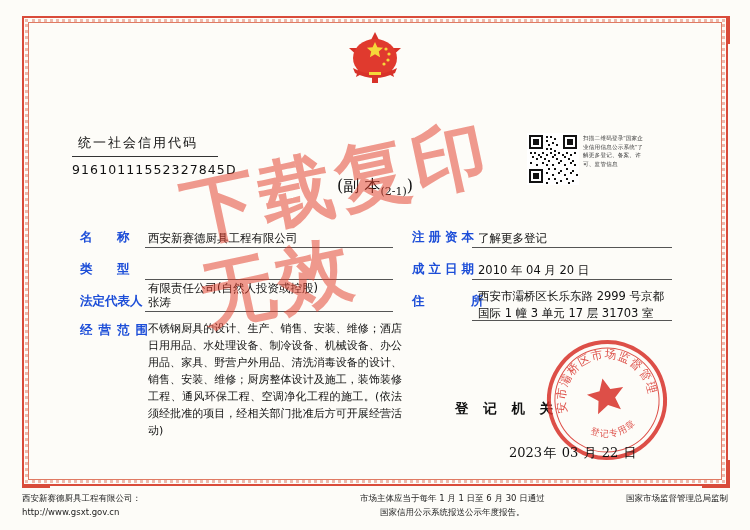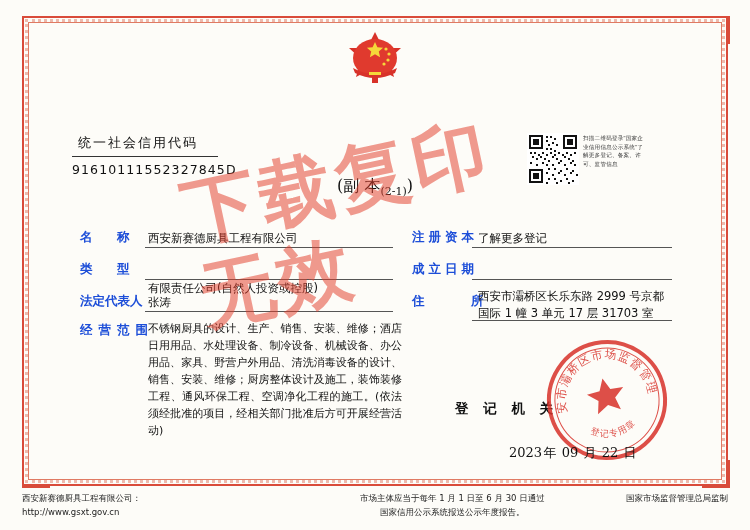--- a/index.html
+++ b/index.html
@@ -404,20 +404,21 @@
   <div class="field-underline ul-rep"></div>
 
   <div class="field-label lbl-scope">经营范围</div>
   <div class="scope-text">不锈钢厨具的设计、生产、销售、安装、维修；酒店日用用品、水处理设备、制冷设备、机械设备、办公用品、家具、野营户外用品、清洗消毒设备的设计、销售、安装、维修；厨房整体设计及施工，装饰装修工程、通风环保工程、空调净化工程的施工。(依法须经批准的项目，经相关部门批准后方可开展经营活动)</div>
 
   <div class="field-label lbl-capital">注册资本</div>
   <div class="field-value val-capital">了解更多登记</div>
   <div class="field-underline ul-capital"></div>
 
   <div class="field-label lbl-estdate">成立日期</div>
+  <div class="field-value val-estdate">2010 年 04 月 20 日</div>
   <div class="field-underline ul-estdate"></div>
 
   <div class="field-label lbl-addr">住　所</div>
   <div class="field-value val-addr">西安市灞桥区长乐东路 2999 号京都国际 1 幢 3 单元 17 层 31703 室</div>
   <div class="field-underline ul-addr"></div>
 
   <div class="lbl-registry">登 记 机 关</div>
 
   <div class="seal">
     <svg width="124" height="124" viewBox="0 0 124 124">
@@ -429,21 +430,21 @@
         <textPath href="#sealArc" startOffset="50%" text-anchor="middle">西安市灞桥区市场监督管理局</textPath>
       </text>
       <path id="sealArcB" d="M 26 76 A 40 40 0 0 0 98 76" fill="none"></path>
       <text fill="#d8322a" font-size="9" font-family="'DejaVu Serif',serif" letter-spacing="1">
         <textPath href="#sealArcB" startOffset="50%" text-anchor="middle">登记专用章</textPath>
       </text>
     </svg>
   </div>
 
   <div class="datebar">
-    <span class="d-year">2023</span><span class="d-ychar">年</span><span class="d-month">09</span><span class="d-mchar">月</span><span class="d-day">22</span><span class="d-dchar">日</span>
+    <span class="d-year">2023</span><span class="d-ychar">年</span><span class="d-month">03</span><span class="d-mchar">月</span><span class="d-day">22</span><span class="d-dchar">日</span>
   </div>
 
   <div class="watermark">
     <span>下载复印</span><br>
     <span>无效</span>
   </div>
 
   <div class="footer">
     <div class="foot-left">
       <div>西安新赛德厨具工程有限公司：</div>

